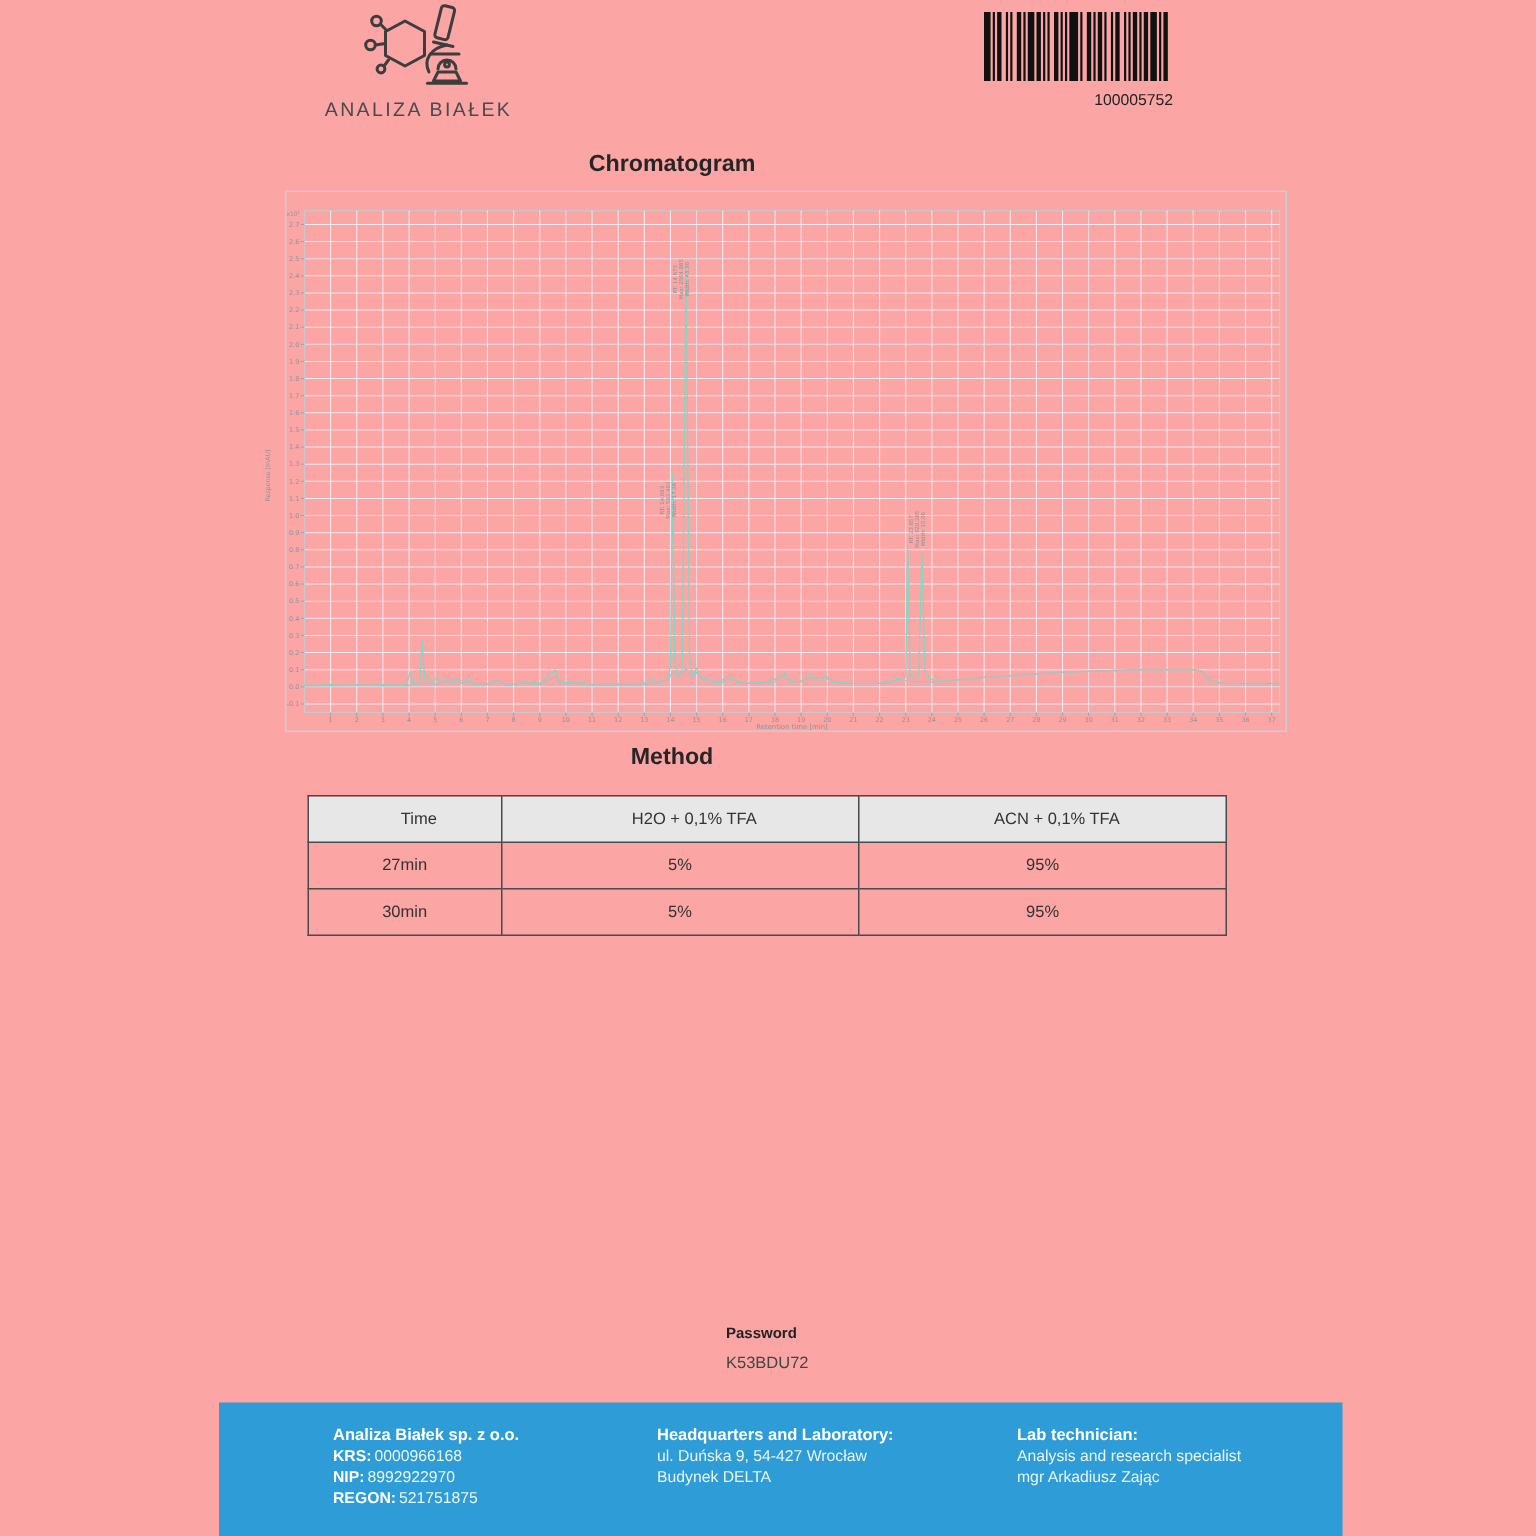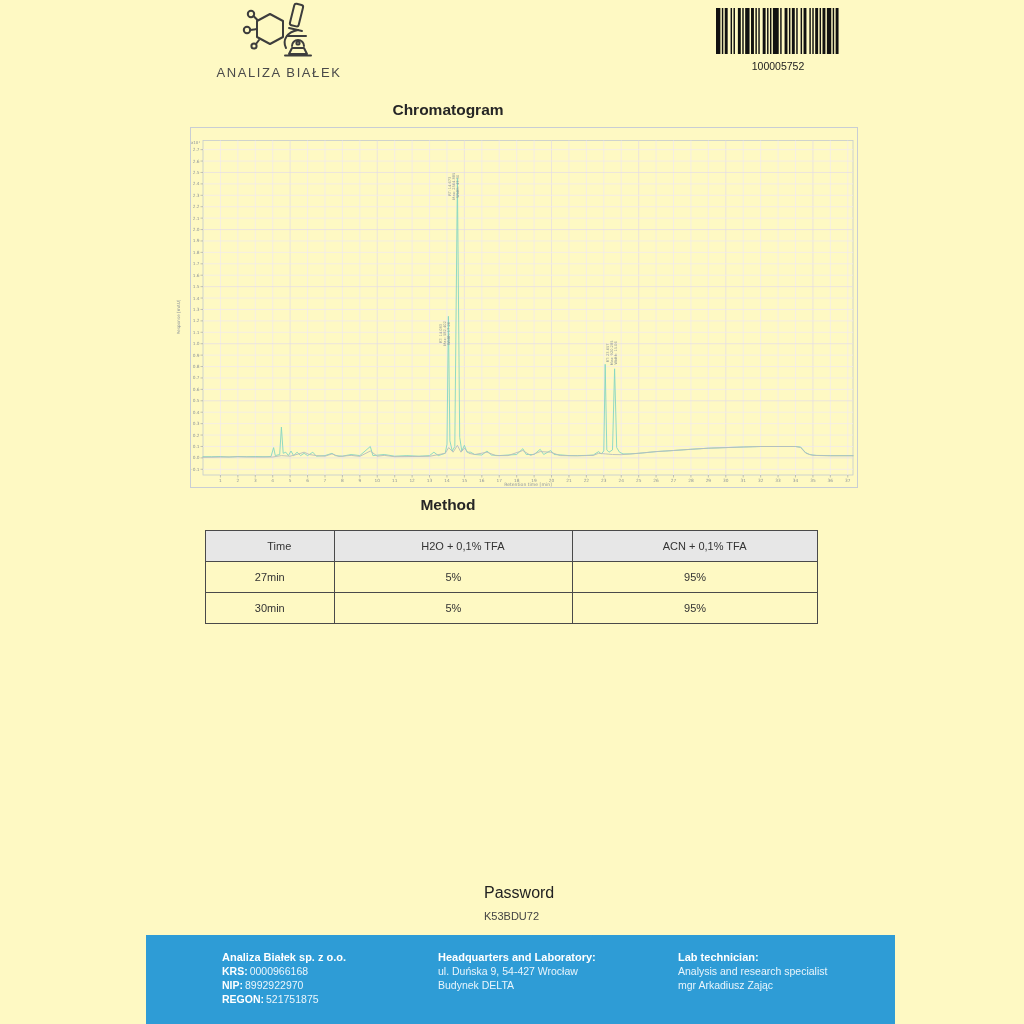--- a/index.html
+++ b/index.html
@@ -1,24 +1,24 @@
 <!DOCTYPE html>
 <html><head>
 <meta charset="utf-8">
 <style>
   html,body{margin:0;padding:0;background:#ffffff;}
-  .page{position:relative;width:1024px;height:1024px;background:#fef9c3;overflow:hidden;
+  .page{position:relative;width:1024px;height:1024px;background:#fca5a5;overflow:hidden;
         font-family:"Liberation Sans", sans-serif;color:#333;}
 
   
   .logo-block{position:absolute;left:214px;top:2px;width:130px;text-align:center;}
   .logo-block svg{display:block;margin:0 auto;}
   .brand-name{margin-top:3px;font-size:13px;letter-spacing:1.6px;color:#4a4a4a;}
 
-  .barcode-block{position:absolute;left:714px;top:8px;width:128px;text-align:center;}
+  .barcode-block{position:absolute;left:654px;top:8px;width:128px;text-align:right;}
   .barcode-number{margin-top:2px;font-size:10.5px;color:#222;}
 
   
   .section-title{position:absolute;left:0;width:896px;text-align:center;
                  font-size:15.5px;font-weight:bold;color:#262626;}
   #chart-title{top:101px;}
   #method-title{top:496px;}
 
   
   .chart-wrap{position:absolute;left:172px;top:127px;width:688px;height:370px;}
@@ -29,21 +29,21 @@
                 font-size:11px;color:#333;}
   .method-table th,.method-table td{border:1px solid #4a4a4a;text-align:center;
                 height:28px;font-weight:normal;}
   .method-table th{background:#e7e7e7;padding-left:20px;}
   .method-table .col-time{width:21%;}
   .method-table .col-h2o{width:39%;text-align:center;}
   .method-table .col-acn{width:40%;}
 
   
   .password-block{position:absolute;left:484px;top:884px;}
-  .password-label{font-size:16px;font-weight:normal;color:#222;}
+  .password-label{font-size:10px;font-weight:bold;color:#222;}
   .password-value{margin-top:8px;font-size:11px;color:#444;}
 
   
   .footer{position:absolute;left:146px;top:935px;width:734px;height:89px;padding-left:15px;}
   .footer-col{position:absolute;top:15px;font-size:10.5px;line-height:14px;color:#e9f5fc;}
   .footer-col .col-title{font-weight:bold;font-size:11px;color:#ffffff;}
   .footer-col b{color:#ffffff;margin-right:2px;}
   #footer-col-company{left:76px;}
   #footer-col-hq{left:292px;}
   #footer-col-tech{left:532px;}

